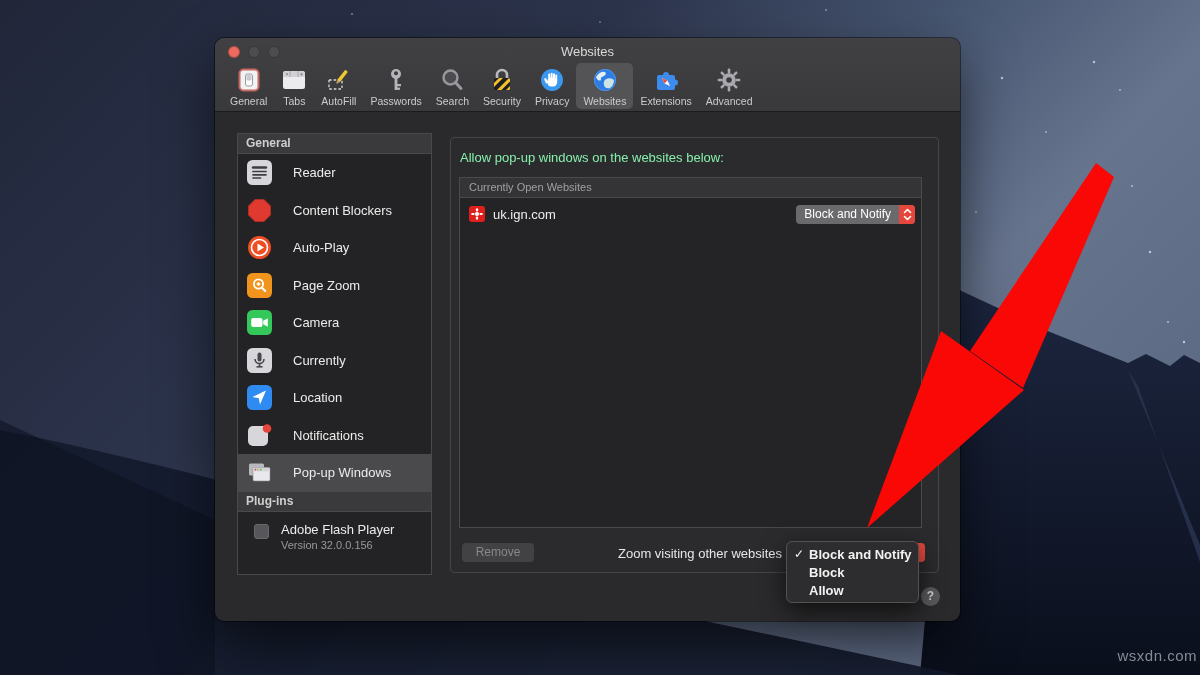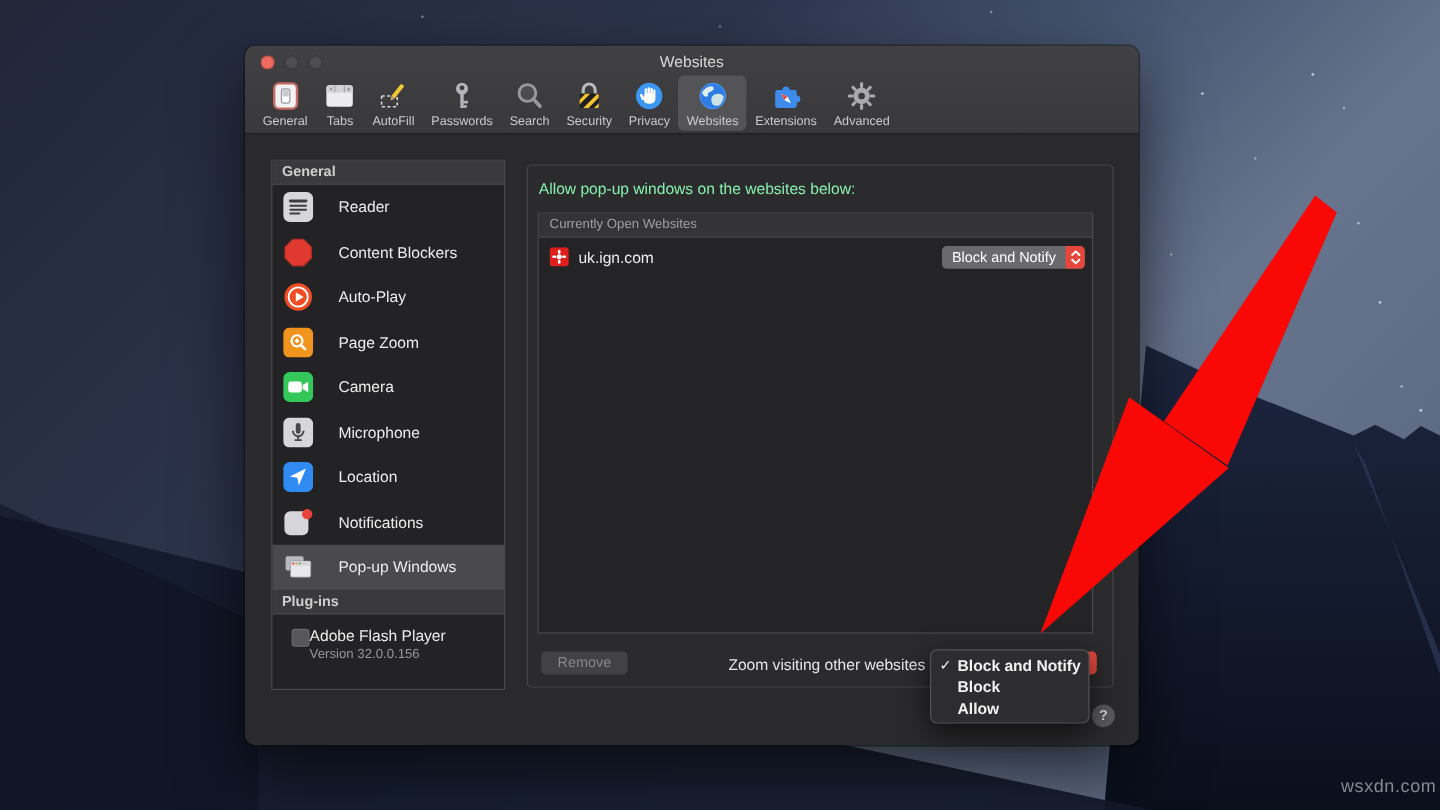--- a/index.html
+++ b/index.html
@@ -6,21 +6,21 @@
   html,body { width:1200px; height:675px; overflow:hidden; background:#0e1322;
     font-family:"Liberation Sans", sans-serif; }
   .stage { position:relative; width:1200px; height:675px; }
 
   
   .wallpaper { position:absolute; inset:0; z-index:0; }
   .watermark { position:absolute; right:3px; bottom:11px; z-index:1;
     font-size:15px; color:#858a93; letter-spacing:.5px; }
 
   
-  .window { position:absolute; left:204px; top:38px; width:745px; height:583px; z-index:10;
+  .window { position:absolute; left:215px; top:38px; width:745px; height:583px; z-index:10;
     background:#2a2a2c; border-radius:9px;
     box-shadow:0 0 0 1px rgba(0,0,0,.45), 0 24px 55px rgba(0,0,0,.6); }
 
   .header { position:absolute; left:0; top:0; right:0; height:74px;
     background:linear-gradient(#414143,#39393b); border-radius:9px 9px 0 0;
     border-bottom:1px solid #1b1b1d; }
   .traffic { position:absolute; left:13px; top:8px; display:flex; gap:8px; }
   .tl { width:12px; height:12px; border-radius:50%; border:1px solid rgba(0,0,0,.25); }
   .tl.close { background:#ec6a5e; }
   .tl.dim { background:#4d4d4f; }
@@ -40,21 +40,21 @@
     background:#232325; border:1px solid #49494b; }
   .sec-header { height:20px; background:#3a3a3c; border-bottom:1px solid #49494b;
     font-size:12px; font-weight:bold; color:#cfcfcf; line-height:19px; padding-left:8px; }
   .sb-item { height:37.5px; display:flex; align-items:center; padding-left:9px; }
   .sb-item.selected { background:#4a4a4d; }
   .sb-icon { width:25px; height:25px; flex:0 0 25px; }
   .sb-label { margin-left:21px; font-size:13px; color:#ececec; white-space:nowrap; }
   .plugin-row { display:flex; padding:10px 8px 0 16px; }
   .checkbox { width:15px; height:15px; margin-top:2px; border-radius:3px;
     background:#57575b; border:1px solid #68686c; flex:0 0 15px; }
-  .plugin-texts { }
+  .plugin-texts { margin-left:12px; }
   .plugin-title { font-size:13px; color:#ececec; }
   .plugin-sub { font-size:11px; color:#98989c; margin-top:2px; }
 
   
   .groupbox { position:absolute; left:235px; top:99px; width:489px; height:436px;
     background:#2b2b2d; border:1px solid #454547; border-radius:4px; }
   .main-heading { position:absolute; left:9px; top:12px; font-size:13px; color:#86efac; }
   .table { position:absolute; left:8px; top:39px; width:463px; height:351px;
     background:#242426; border:1px solid #4a4a4c; }
   .table-header { height:20px; background:#343436; border-bottom:1px solid #4a4a4c;
@@ -361,21 +361,21 @@
       <div class="sb-item">
         <span class="sb-icon">
           <svg width="25" height="25" viewBox="0 0 25 25">
               <rect width="25" height="25" rx="5.5" fill="#d6d6db"></rect>
               <rect x="10.5" y="4.5" width="4" height="9" rx="2" fill="#48484c"></rect>
               <path d="M8 11 a4.5 4.5 0 0 0 9 0" fill="none" stroke="#48484c" stroke-width="1.6"></path>
               <line x1="12.5" y1="15.8" x2="12.5" y2="18.4" stroke="#48484c" stroke-width="1.6"></line>
               <line x1="9.5" y1="18.8" x2="15.5" y2="18.8" stroke="#48484c" stroke-width="1.6"></line>
             </svg>
         </span>
-        <span class="sb-label">Microphone</span>
+        <span class="sb-label">Currently</span>
       </div>
 
       <div class="sb-item">
         <span class="sb-icon">
           <svg width="25" height="25" viewBox="0 0 25 25">
               <rect width="25" height="25" rx="5.5" fill="#2f8bf2"></rect>
               <polygon points="19,5.5 5.5,12 11.8,13.2 13,19.5" fill="#ffffff"></polygon>
             </svg>
         </span>
         <span class="sb-label">Location</span>

